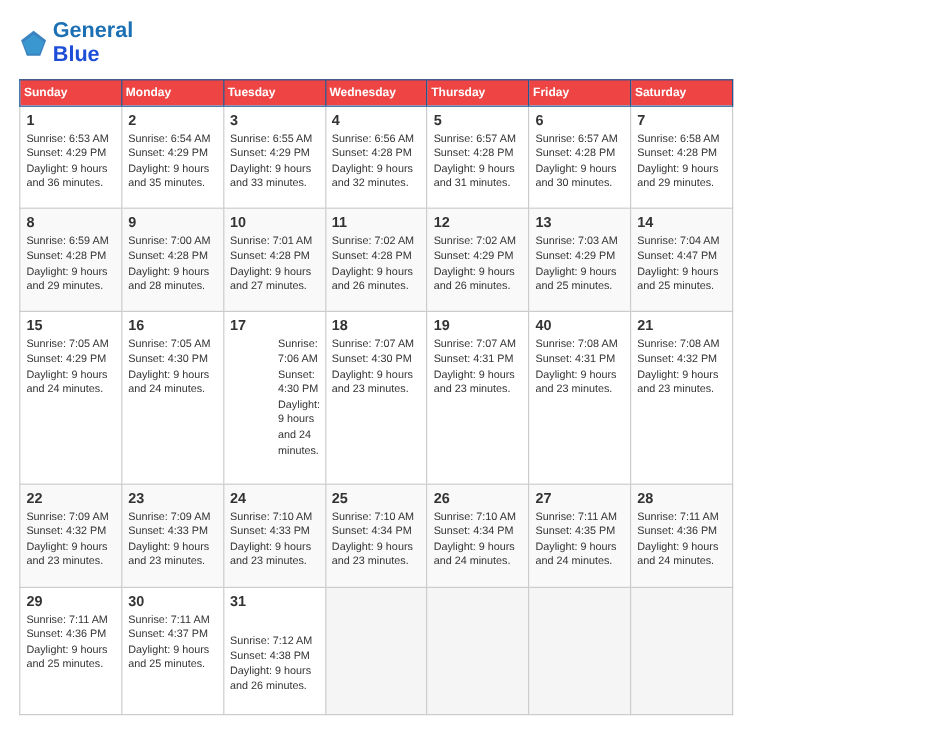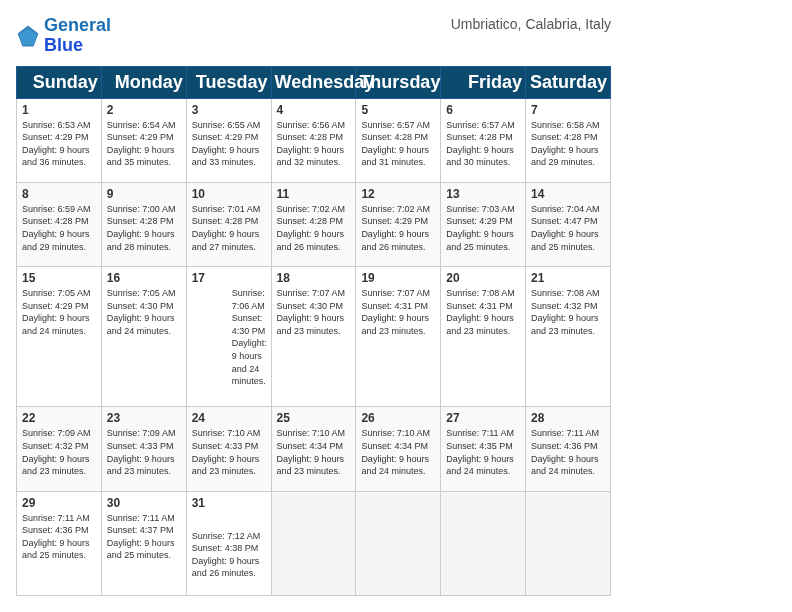--- a/index.html
+++ b/index.html
@@ -54,25 +54,25 @@
       color: #555;
     }
     .calendar {
       flex: 1;
       border: 1px solid #ccc;
       border-collapse: collapse;
       width: 100%;
       table-layout: fixed;
     }
     .calendar th {
-      background-color: #0c4a6e;
+      background-color: #ef4444;
       color: white;
-      text-align: right;
+      text-align: left;
       padding: 5px 3px;
-      font-size: 18px;
+      font-size: 10px;
       font-weight: bold;
       border: 1px solid #1e5a96;
     }
     .calendar td {
       border: 1px solid #ccc;
       vertical-align: top;
       padding: 4px 5px;
       font-size: 9.5px;
       color: #333;
       background: #fff;
@@ -104,21 +104,20 @@
       <svg class="logo-icon" viewBox="0 0 30 30" xmlns="http://www.w3.org/2000/svg">
         <polygon points="15,2 28,12 22,28 8,28 2,12" fill="#1a6fb5" opacity="0.85"></polygon>
         <polygon points="15,6 26,14 21,26 9,26 4,14" fill="#3a9fd5" opacity="0.7"></polygon>
       </svg>
       <div class="logo-text">
         <div><span>General</span></div>
         <div><span style="color:#1d4ed8;">Blue</span></div>
       </div>
     </div>
     <div class="title-block">
-      <div class="subtitle">Umbriatico, Calabria, Italy</div>
     </div>
   </div>
 
   <table class="calendar">
     <thead>
       <tr id="header-row">
           <th>Sunday</th>
           <th>Monday</th>
           <th>Tuesday</th>
           <th>Wednesday</th>
@@ -260,21 +259,21 @@
 and 23 minutes.</div>
           </td>
           <td>
             <span class="day-num">19</span>
             <div class="day-info" style="white-space: pre-line;">Sunrise: 7:07 AM
 Sunset: 4:31 PM
 Daylight: 9 hours
 and 23 minutes.</div>
           </td>
           <td>
-            <span class="day-num">20</span>
+            <span class="day-num">40</span>
             <div class="day-info" style="white-space: pre-line;">Sunrise: 7:08 AM
 Sunset: 4:31 PM
 Daylight: 9 hours
 and 23 minutes.</div>
           </td>
           <td>
             <span class="day-num">21</span>
             <div class="day-info" style="white-space: pre-line;">Sunrise: 7:08 AM
 Sunset: 4:32 PM
 Daylight: 9 hours

